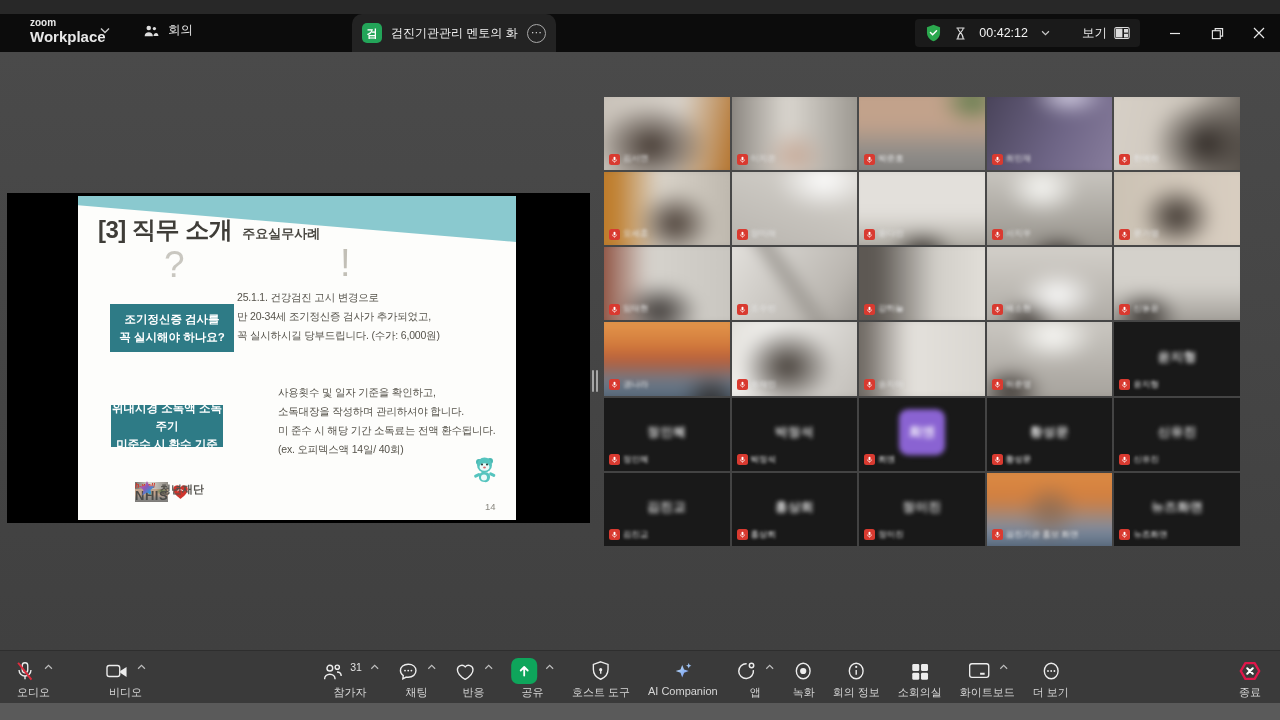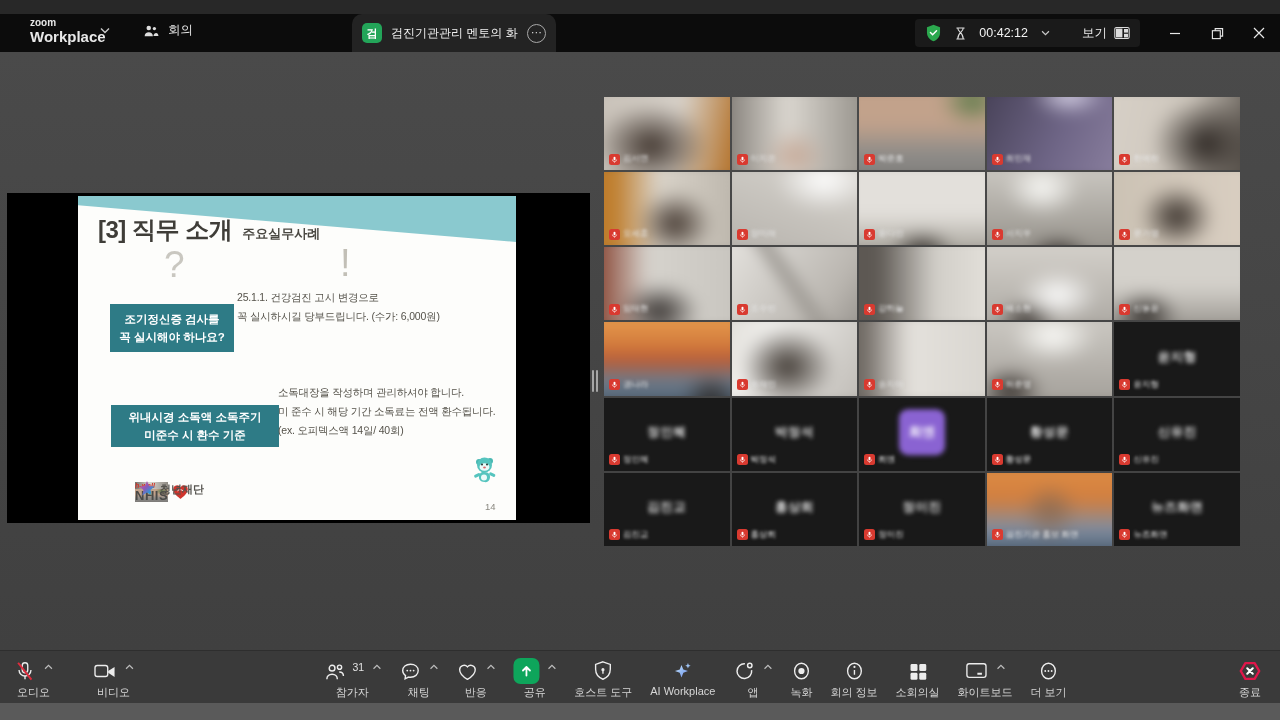--- a/index.html
+++ b/index.html
@@ -38,21 +38,21 @@
   .banner{left:0;top:0;width:100%;height:46px;background:#8ac9cf;
           clip-path:polygon(0 0,100% 0,100% 100%,0 20%);}
   .slide-titlerow{left:20px;top:18px;display:flex;align-items:baseline;gap:10px;}
   .slide-title{font-size:24px;font-weight:800;color:#3f3d38;letter-spacing:-0.5px;}
   .slide-sub{font-size:13px;font-weight:700;color:#4a4842;}
   .qmark{left:86px;top:48px;font-size:37px;font-weight:300;color:#c9c7c0;}
   .excl{left:262px;top:46px;font-size:38px;font-weight:300;color:#c2bfb6;}
   .tealbox{background:#2e7b86;color:#fff;font-weight:700;font-size:11.5px;line-height:18px;
            display:flex;flex-direction:column;align-items:center;justify-content:center;text-align:center;}
   #box1{left:32px;top:108px;width:124px;height:48px;}
-  #box2{left:33px;top:209px;width:168px;height:42px;}
+  #box2{left:33px;top:209px;width:112px;height:42px;}
   .para{font-size:10.5px;line-height:19px;color:#55524a;white-space:nowrap;letter-spacing:-0.2px;}
   #para1{left:159px;top:92px;}
   #para2{left:200px;top:187px;}
   .nhis{left:12px;top:286px;display:flex;align-items:center;gap:4px;padding-left:45px;}
   .nhis-txt{line-height:1;}
   .nhis-txt .t1{display:block;font-size:7px;font-style:italic;font-weight:700;color:#d0342c;}
   .nhis-txt .t2{display:block;font-size:13px;font-weight:800;color:#4a4a48;letter-spacing:0.5px;}
   .yf{left:60px;top:284px;display:flex;align-items:center;gap:4px;}
   .yf-label{font-size:11px;font-weight:800;color:#55534e;}
   .pagenum{left:407px;top:305px;font-size:9.5px;color:#8a8880;}
@@ -103,21 +103,21 @@
   .sv-shade{position:absolute;inset:0;background:radial-gradient(80% 90% at 50% 40%,rgba(255,255,255,0.15),rgba(0,0,0,0.18));}
   .sv-hair{position:absolute;left:50%;top:7px;transform:translateX(-50%);width:46px;height:60px;background:#241d18;border-radius:48% 48% 40% 40%;}
   .sv-face{position:absolute;left:50%;top:15px;transform:translateX(-50%);width:22px;height:29px;background:#c9a28c;border-radius:50% 50% 44% 44%;}
   .sv-body{position:absolute;left:50%;bottom:-6px;transform:translateX(-50%);width:70px;height:26px;background:#2e5a9e;border-radius:12px 12px 0 0;}
   .sv-label{position:absolute;left:4px;bottom:4px;background:rgba(25,25,25,0.8);color:#f4f4f4;
             font-size:9.5px;padding:2px 5px;border-radius:3px;white-space:nowrap;}
 
   
   #toolbar{left:0;top:650px;width:1280px;height:53px;background:#3a3a3a;border-top:1px solid #2e2e2e;box-sizing:border-box;}
   .tgroup{position:absolute;top:0;height:53px;display:flex;align-items:flex-start;}
-  #tg-left{left:14px;gap:40px;}
+  #tg-left{left:14px;gap:52px;}
   #tg-center{left:50%;transform:translateX(calc(-50% + 55px));gap:18px;}
   #tg-right{right:18px;}
   .titem{display:flex;flex-direction:column;align-items:center;padding-top:7px;cursor:default;}
   .ticon{height:26px;display:flex;align-items:center;gap:6px;}
   .tlabel{font-size:11px;color:#d6d6d6;margin-top:1px;white-space:nowrap;}
   .tcount{font-size:10.5px;color:#e2e2e2;margin-bottom:8px;}
   .chevup{margin-left:2px;margin-bottom:8px;}
   .sharebox{width:26px;height:26px;border-radius:7px;background:#0ea55b;display:flex;align-items:center;justify-content:center;}
   #bottom-strip{left:0;top:703px;width:1280px;height:17px;background:#5a5a5a;}
   svg{display:block;}
@@ -214,27 +214,29 @@
         <span class="slide-sub">주요실무사례</span>
       </div>
       <div class="abs qmark">?</div>
       <div class="abs excl">!</div>
       <div class="abs tealbox" id="box1">
         <span>조기정신증 검사를</span>
         <span>꼭 실시해야 하나요?</span>
       </div>
       <div class="abs para" id="para1">
         <div>25.1.1. 건강검진 고시 변경으로</div>
+        <div>만 20-34세 조기정신증 검사가 추가되었고,</div>
         <div>꼭 실시하시길 당부드립니다. (수가: 6,000원)</div>
       </div>
       <div class="abs tealbox" id="box2">
         <span>위내시경 소독액 소독주기</span>
         <span>미준수 시 환수 기준</span>
       </div>
       <div class="abs para" id="para2">
+        <div>사용횟수 및 일자 기준을 확인하고,</div>
         <div>소독대장을 작성하며 관리하셔야 합니다.</div>
         <div>미 준수 시 해당 기간 소독료는 전액 환수됩니다.</div>
         <div>(ex. 오피덱스액 14일/ 40회)</div>
       </div>
       <div class="abs nhis">
         <span class="nhis-txt">
           <span class="t1">h-well</span>
           <span class="t2">NHIS</span>
         </span>
         <span>
@@ -771,21 +773,21 @@
               <linearGradient id="aigrad" x1="0" y1="0" x2="1" y2="1">
             <stop offset="0" stop-color="#cfe7fb"></stop>
                 <stop offset="0.55" stop-color="#8fb6f2"></stop>
                 <stop offset="1" stop-color="#7f8ff0"></stop>
           </linearGradient>
             </defs>
           <path d="M11 6l1.9 4.6L17.5 12l-4.6 1.7L11 18.5l-1.7-4.8L4.5 12l4.8-1.4z" fill="url(#aigrad)"></path>
           <path d="M17.5 4l.8 1.9 1.9.8-1.9.8-.8 1.9-.8-1.9-1.9-.8 1.9-.8z" fill="#9fc4f5"></path>
         </svg>
       </div>
-      <div class="tlabel">AI Workplace</div>
+      <div class="tlabel">AI Companion</div>
     </div>
     <div class="titem">
       <div class="ticon">
         <svg width="22" height="22" viewBox="0 0 24 24" fill="none" stroke="#ececec" stroke-width="1.6">
           <path d="M12.5 4.2A8 8 0 1 0 19.8 11"></path>
           <circle cx="17.8" cy="6" r="2.4"></circle>
         </svg>
         <span class="chevup">
             <svg width="9" height="6" viewBox="0 0 10 7">
               <path d="M1 5.5l4-4 4 4" stroke="#bdbdbd" stroke-width="1.4" fill="none"></path>

